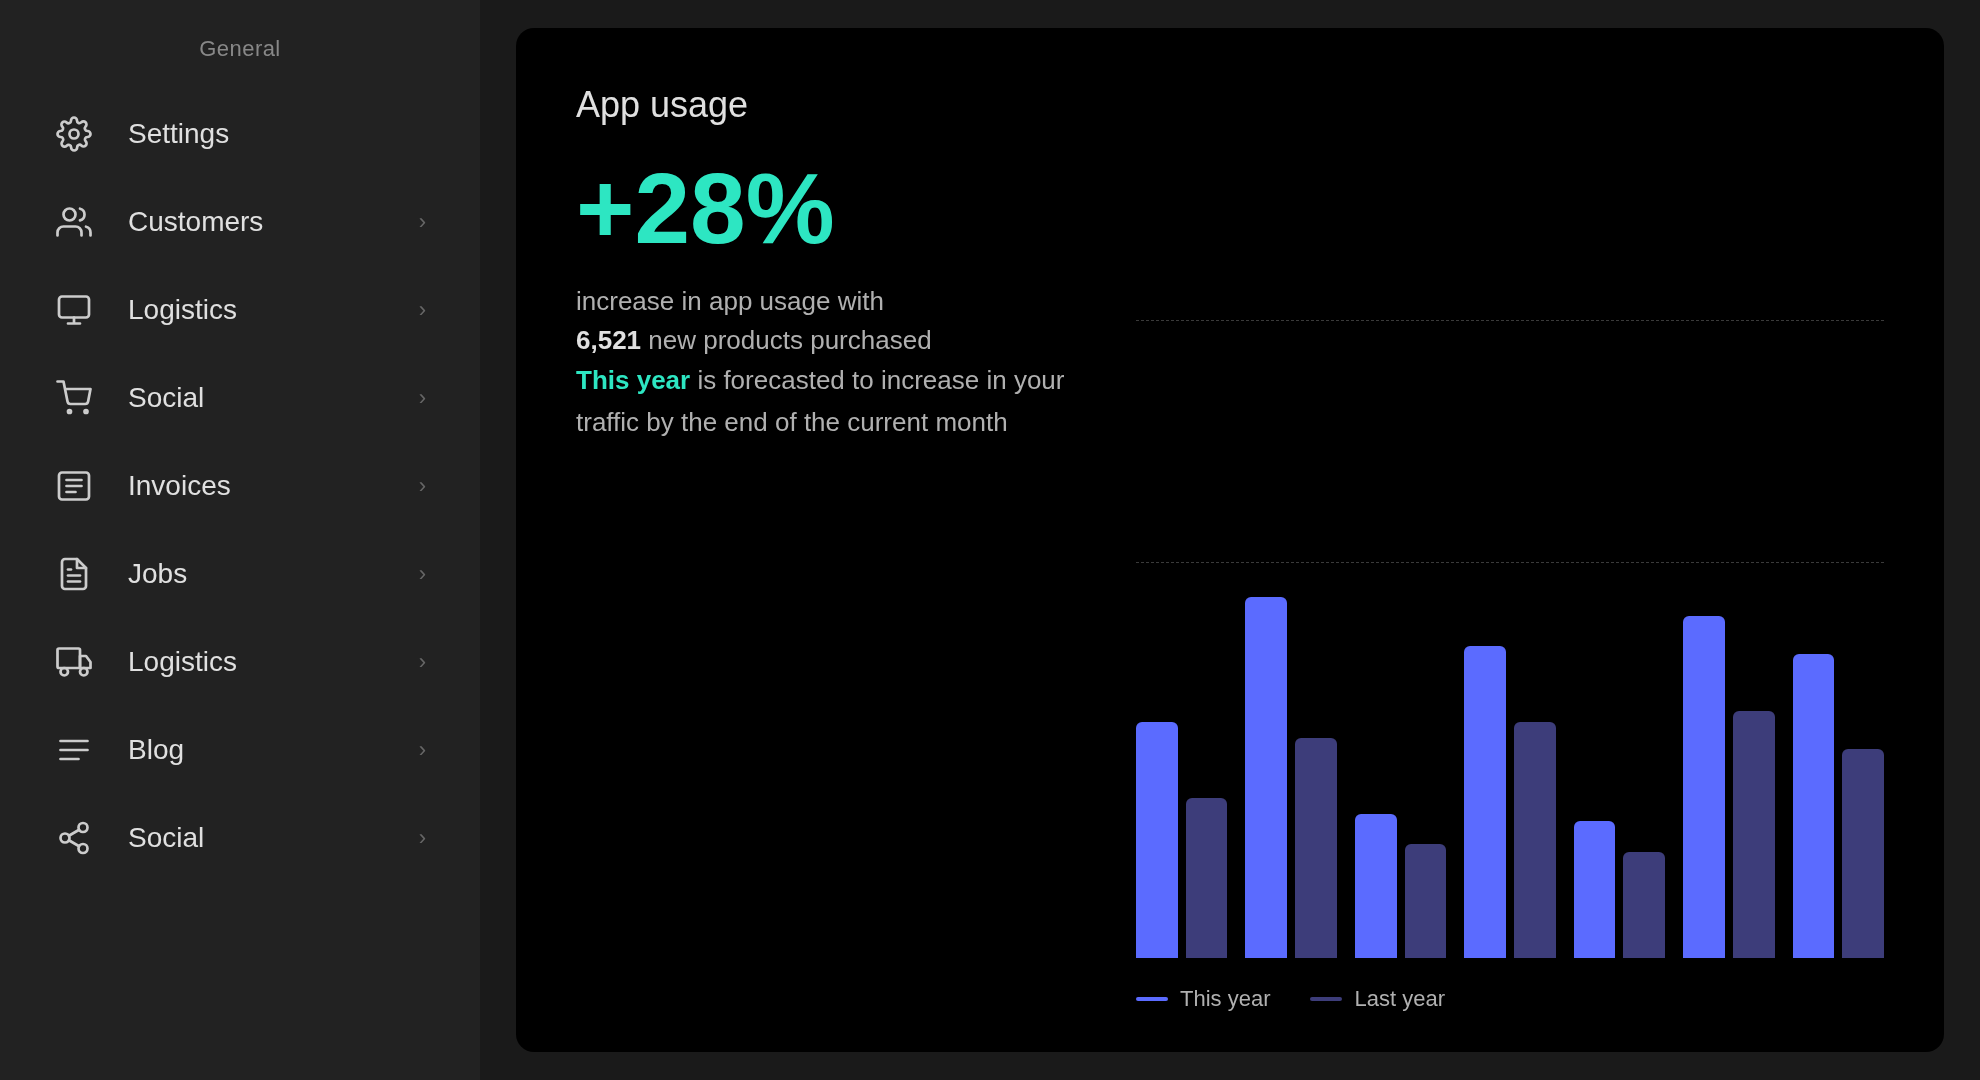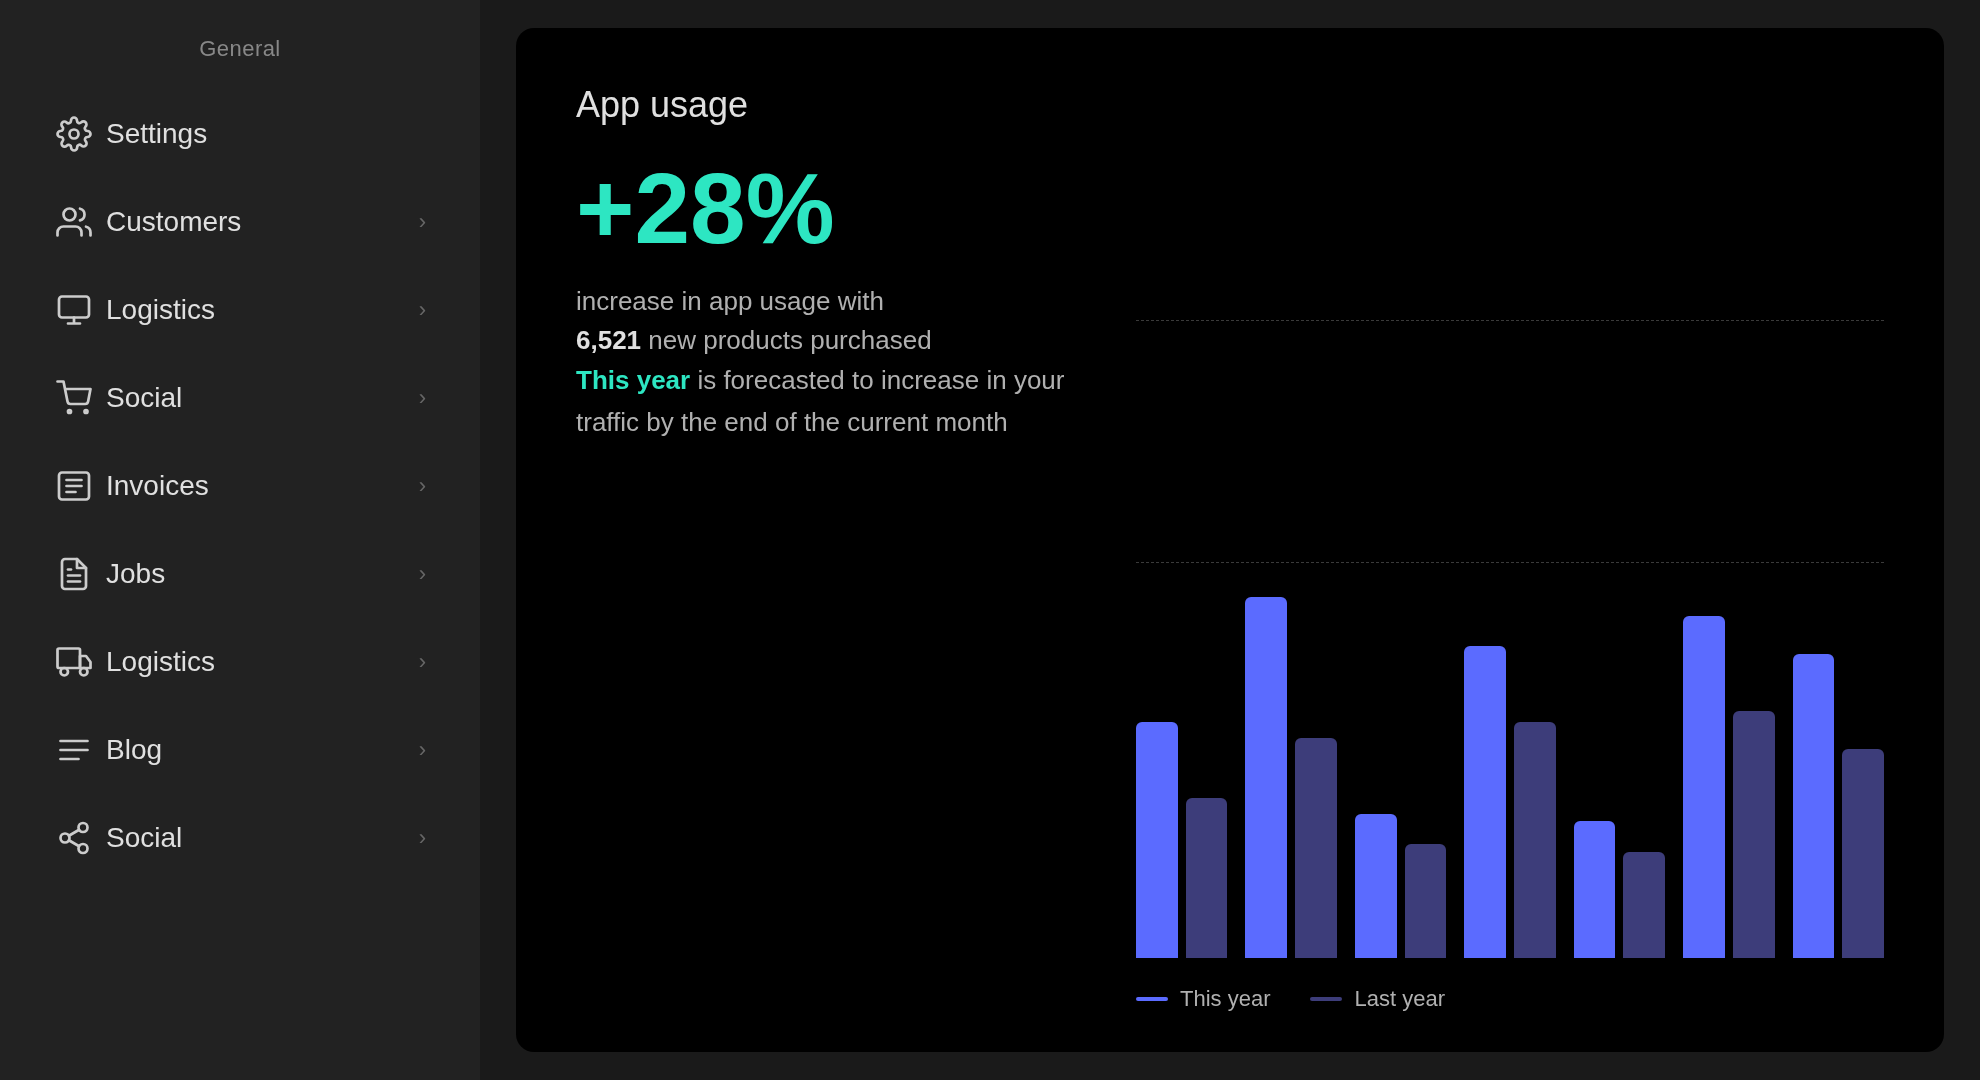--- a/index.html
+++ b/index.html
@@ -39,21 +39,21 @@
       padding: 22px 44px;
       cursor: pointer;
       border-radius: 8px;
       margin: 2px 10px;
       transition: background 0.15s;
     }
 
     .sidebar-item-left {
       display: flex;
       align-items: center;
-      gap: 12px;
+      gap: 34px;
     }
 
     .sidebar-item-icon {
       width: 40px;
       height: 40px;
       display: flex;
       align-items: center;
       justify-content: center;
       flex-shrink: 0;
     }

